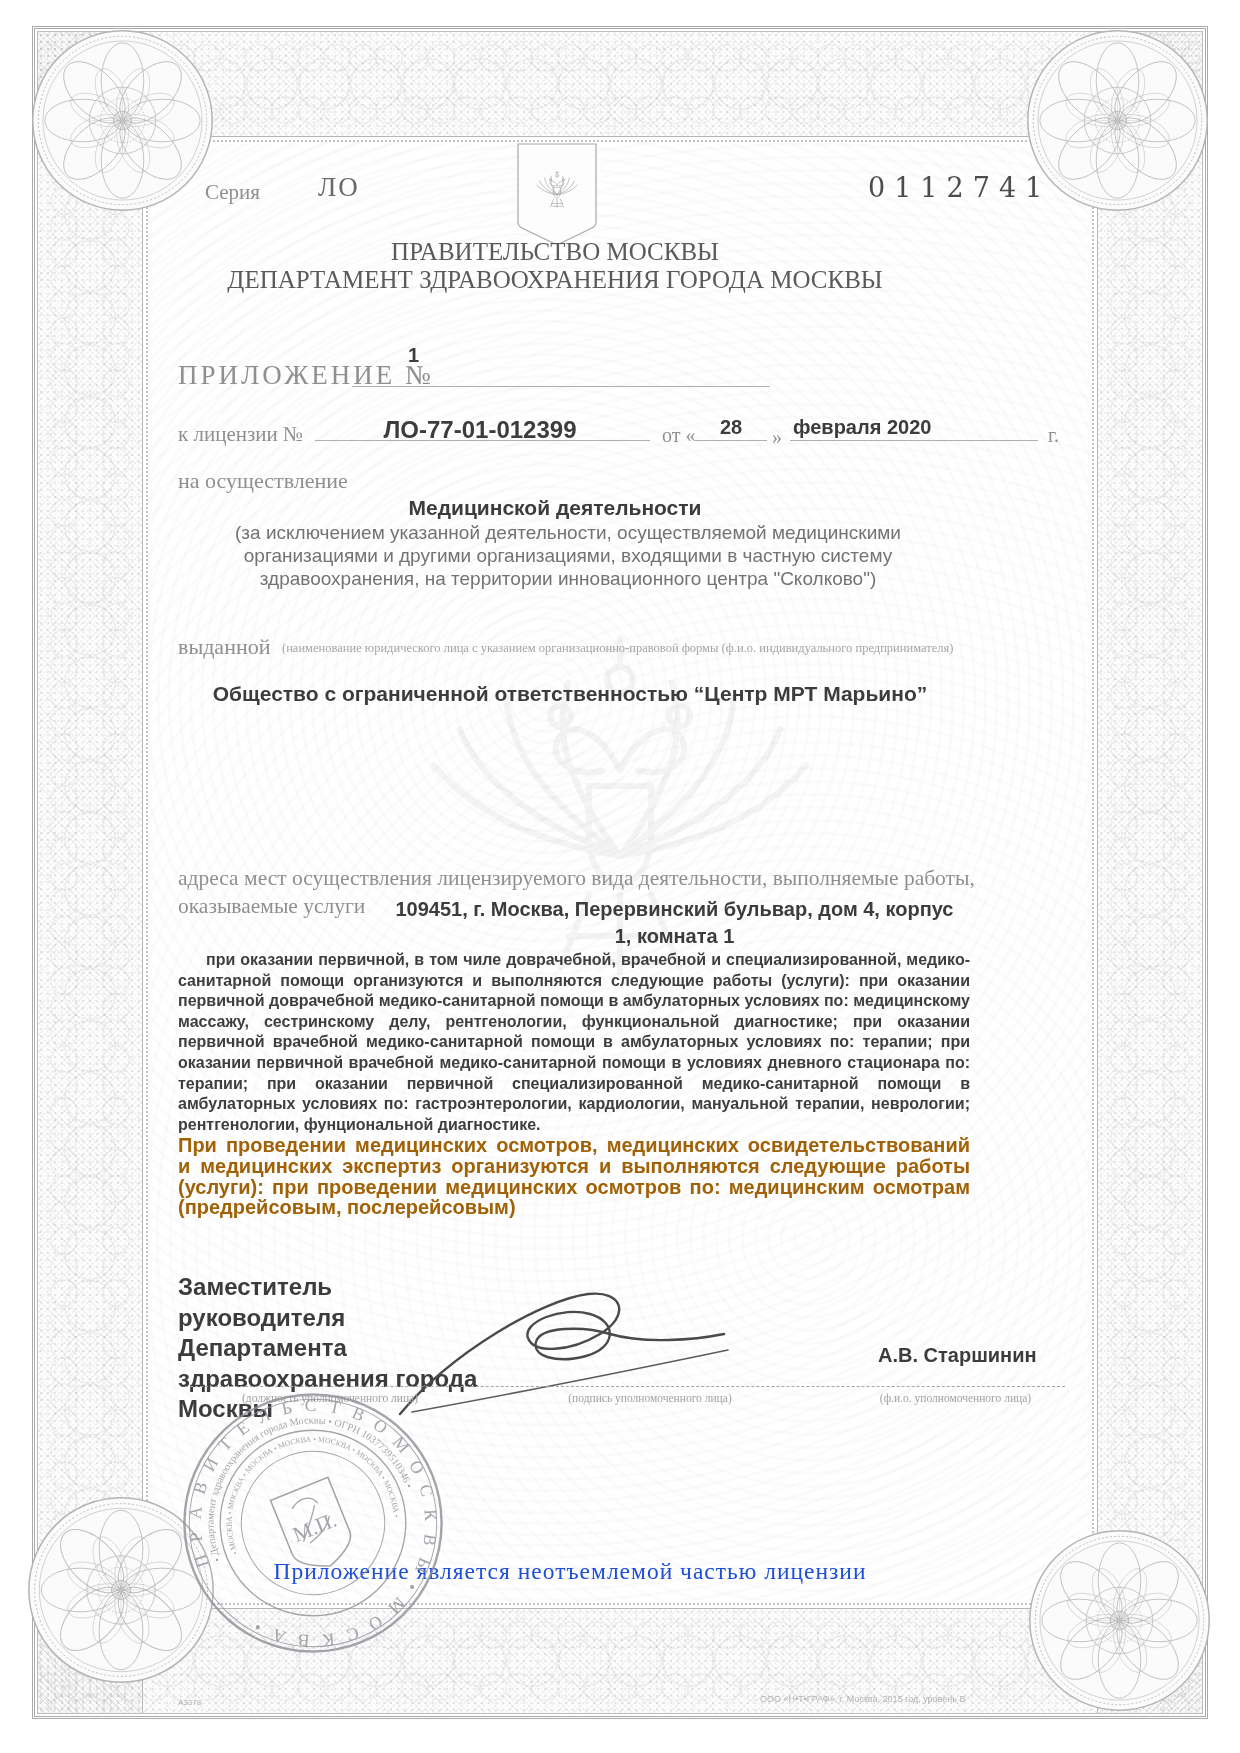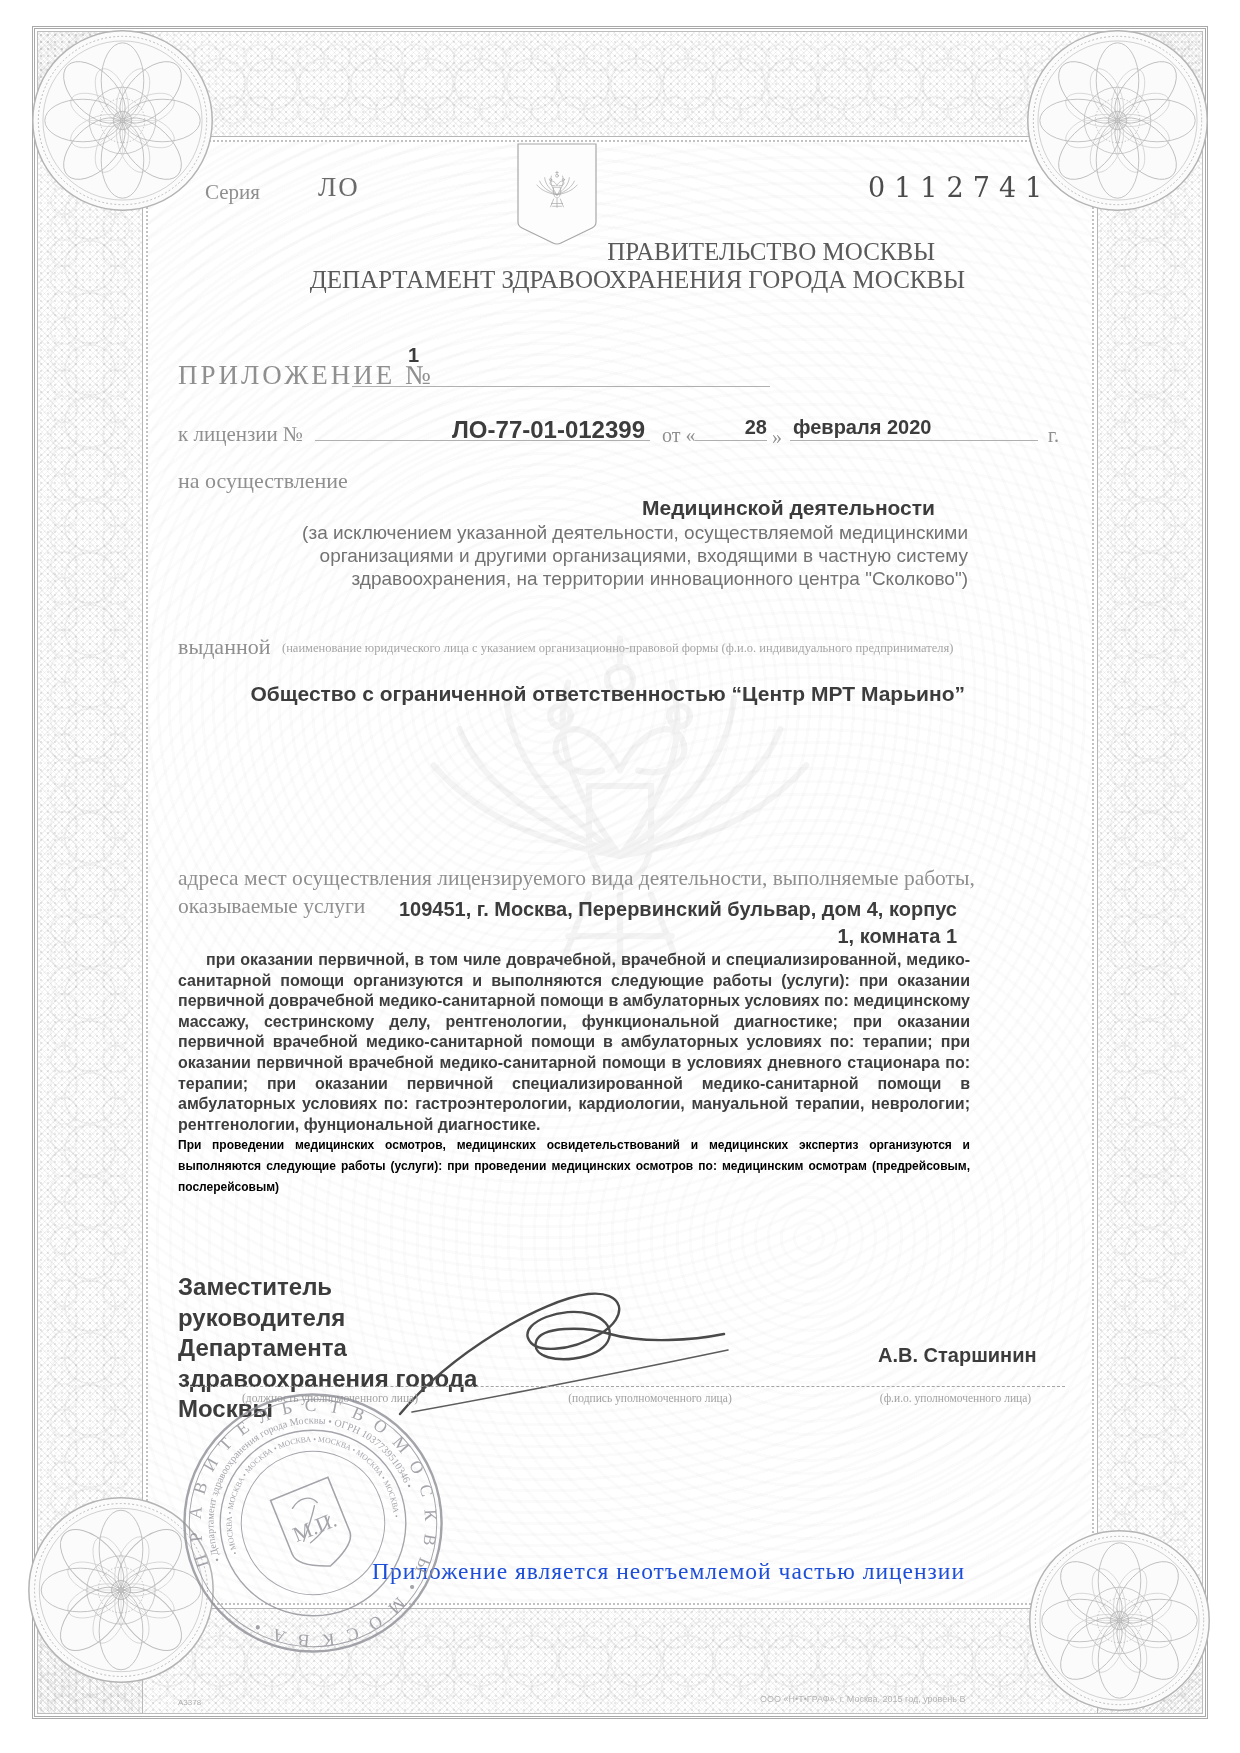--- a/index.html
+++ b/index.html
@@ -38,21 +38,21 @@
   .frame-chain{position:absolute;top:140px;bottom:148px;left:146px;right:146px;border:2px dotted #c2c2c2;}
   .moire{position:absolute;top:142px;bottom:150px;left:148px;right:148px;
     background:
       repeating-radial-gradient(circle at 42% 38%, rgba(150,150,150,.04) 0 3px, transparent 3px 11px),
       repeating-radial-gradient(circle at 70% 75%, rgba(150,150,150,.035) 0 3px, transparent 3px 13px);}
   .rosette{position:absolute;z-index:2;color:#b4b4b4;}
   
   .ser{font-family:"Liberation Serif",serif;text-align:right;}
   .lbl{font-family:"Liberation Serif",serif;color:#8f8f8f;}
   .bold{font-weight:700;color:#3c3c3c;}
-  .center{text-align:right;}
+  .center{text-align:center;}
   .fill-line{border-bottom:1px solid #b0b0b0;}
   .z3{z-index:3;}
   .caption{font-family:"Liberation Serif",serif;color:#a2a2a2;font-size:11.5px;text-align:center;}
 </style>
 </head>
 <body>
 
 <div class="page">
 
   <svg width="0" height="0" style="position:absolute" aria-hidden="true">
@@ -168,21 +168,21 @@
   <div class="abs lbl z3" style="left:178px;top:634px;font-size:22px">выданной</div>
   <div class="abs lbl z3" style="left:282px;top:641px;font-size:12.5px;color:#a5a5a5;width:700px;white-space:nowrap;overflow:hidden">(наименование юридического лица с указанием организационно-правовой формы  (ф.и.о. индивидуального предпринимателя)</div>
   <div class="abs bold center z3" style="left:175px;width:790px;top:682px;font-size:21px">Общество с ограниченной ответственностью “Центр МРТ Марьино”</div>
 
   <div class="abs lbl z3" style="left:178px;top:866px;font-size:21.5px">адреса мест осуществления лицензируемого вида деятельности, выполняемые работы,</div>
   <div class="abs lbl z3" style="left:178px;top:894px;font-size:21.5px">оказываемые услуги</div>
   <div class="abs bold center z3" style="left:392px;width:565px;top:896px;font-size:20px;line-height:27px">109451, г. Москва, Перервинский бульвар, дом 4, корпус 1, комната 1</div>
 
   <div class="abs z3" style="left:178px;width:792px;top:950px">
     <p style="margin:0;text-align:justify;text-indent:28px;font-weight:700;font-size:16px;line-height:20.6px;color:#3e3e3e">при оказании первичной, в том чиле доврачебной, врачебной и специализированной, медико-санитарной помощи организуются и выполняются следующие работы (услуги): при оказании первичной доврачебной медико-санитарной помощи в амбулаторных условиях по: медицинскому массажу, сестринскому делу, рентгенологии, функциональной диагностике; при оказании первичной врачебной медико-санитарной помощи в амбулаторных условиях по: терапии; при оказании первичной врачебной медико-санитарной помощи в условиях дневного стационара по: терапии; при оказании первичной специализированной медико-санитарной помощи в амбулаторных условиях по: гастроэнтерологии, кардиологии, мануальной терапии, неврологии; рентгенологии, фунциональной диагностике.</p>
-    <p style="margin:0;text-align:justify;font-weight:700;font-size:12px;line-height:20.6px;color:#000000">При проведении медицинских осмотров, медицинских освидетельствований и медицинских экспертиз организуются и выполняются следующие работы (услуги): при проведении медицинских осмотров по: медицинским осмотрам (предрейсовым, послерейсовым)</p>
+    <p style="margin:0;text-align:justify;font-weight:700;font-size:20px;line-height:20.6px;color:#a16207">При проведении медицинских осмотров, медицинских освидетельствований и медицинских экспертиз организуются и выполняются следующие работы (услуги): при проведении медицинских осмотров по: медицинским осмотрам (предрейсовым, послерейсовым)</p>
   </div>
 
   <div class="abs bold z3" style="left:178px;width:320px;top:1272px;font-size:24px;line-height:30.5px">Заместитель руководителя Департамента здравоохранения города Москвы</div>
 
   <svg class="abs z3" style="left:392px;top:1282px" width="340" height="140" viewBox="0 0 340 140">
     <g fill="none" stroke="#4a4a4a" stroke-linecap="round">
       <path stroke-width="2.4" d="M8 132 C60 70 150 18 196 12 C232 8 238 34 208 52 C178 70 142 72 136 56 C130 40 170 24 198 32 C226 40 224 66 194 74 C164 82 140 74 144 60 C148 44 192 44 218 52 C252 62 302 58 332 52"></path>
       <path stroke-width="1.6" opacity=".9" d="M20 130 C120 112 240 88 336 68"></path>
     </g>
   </svg>

